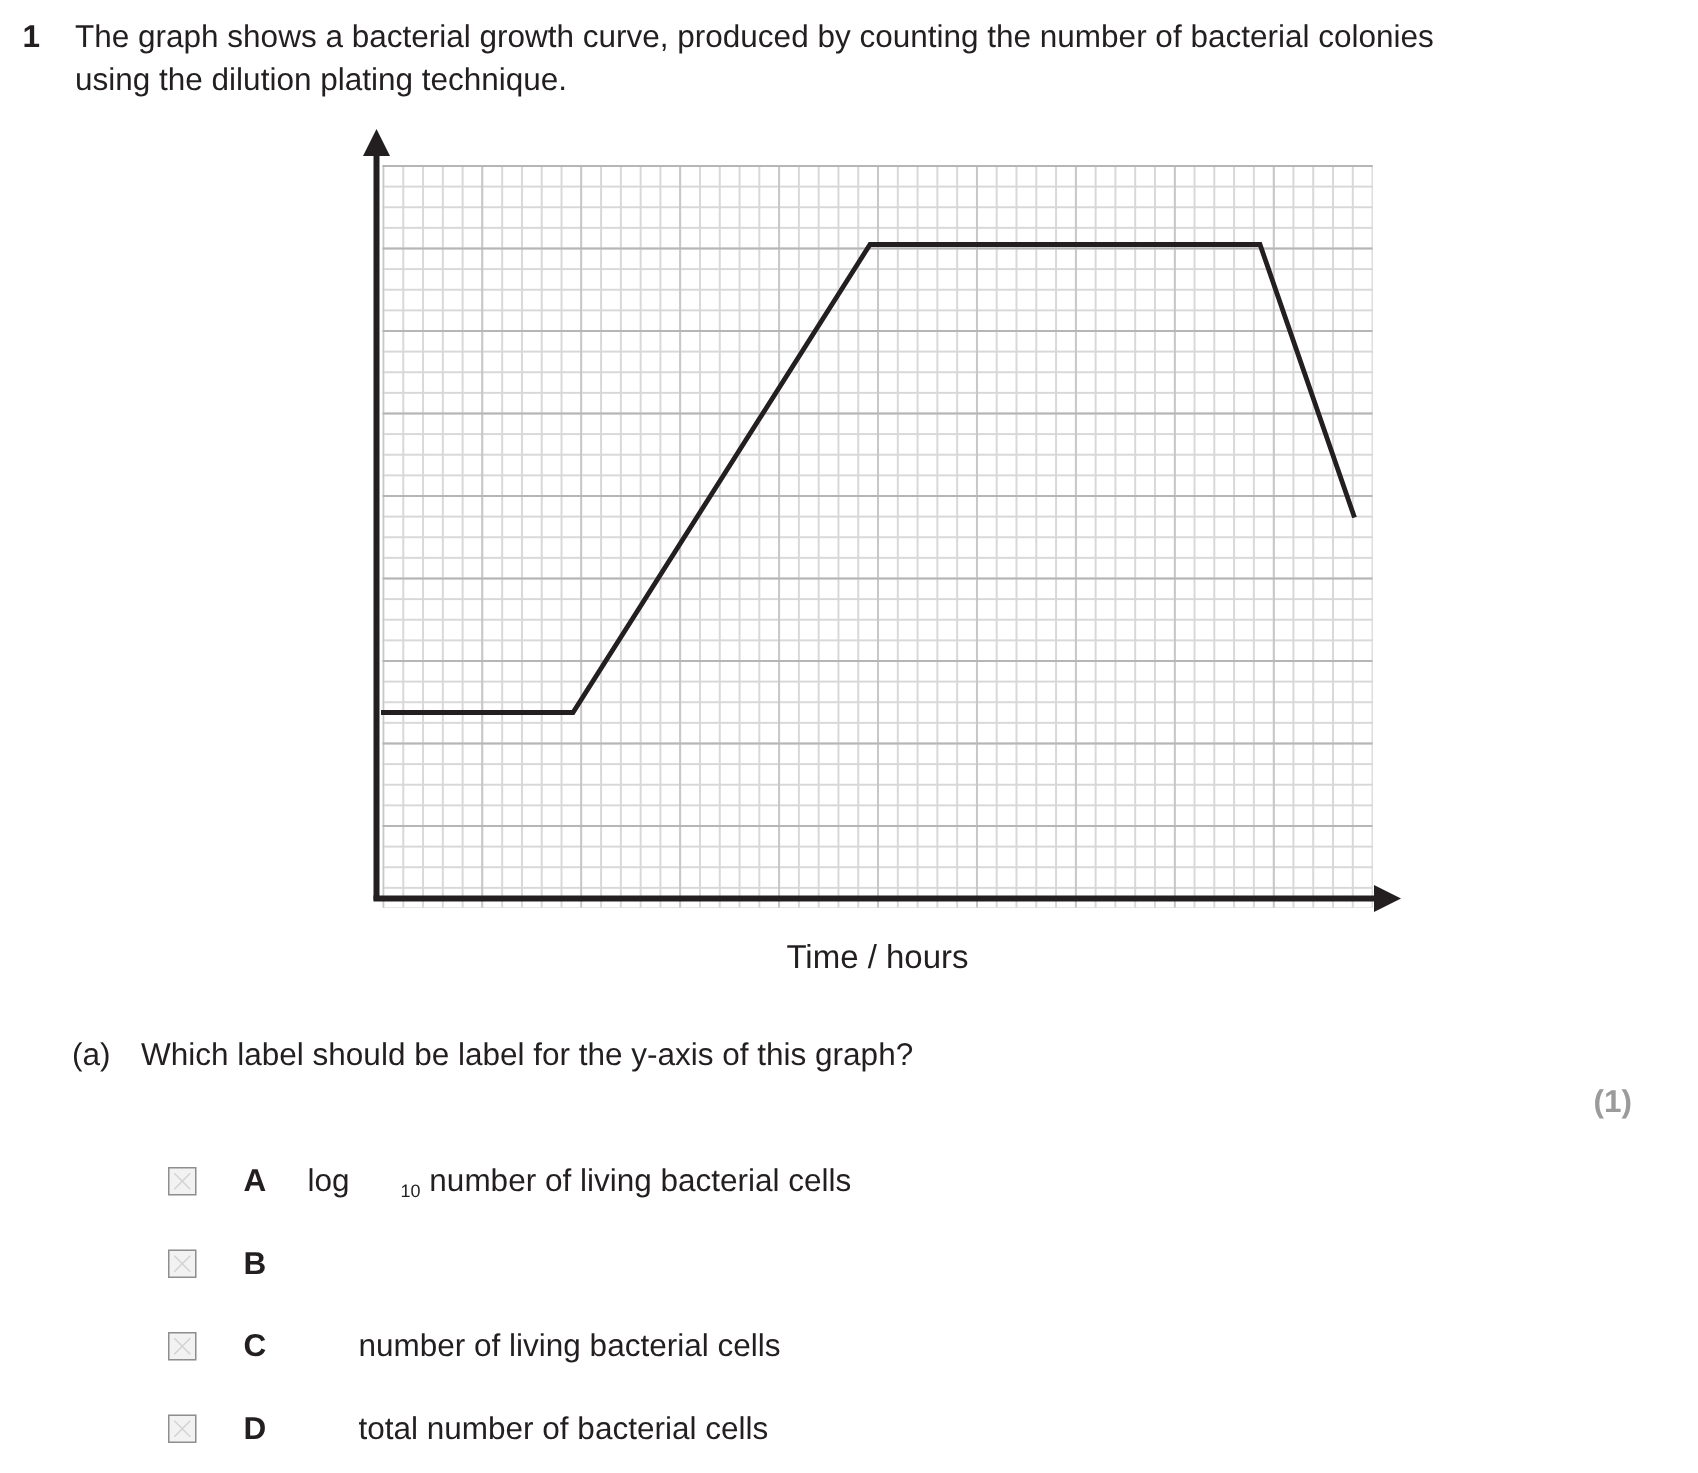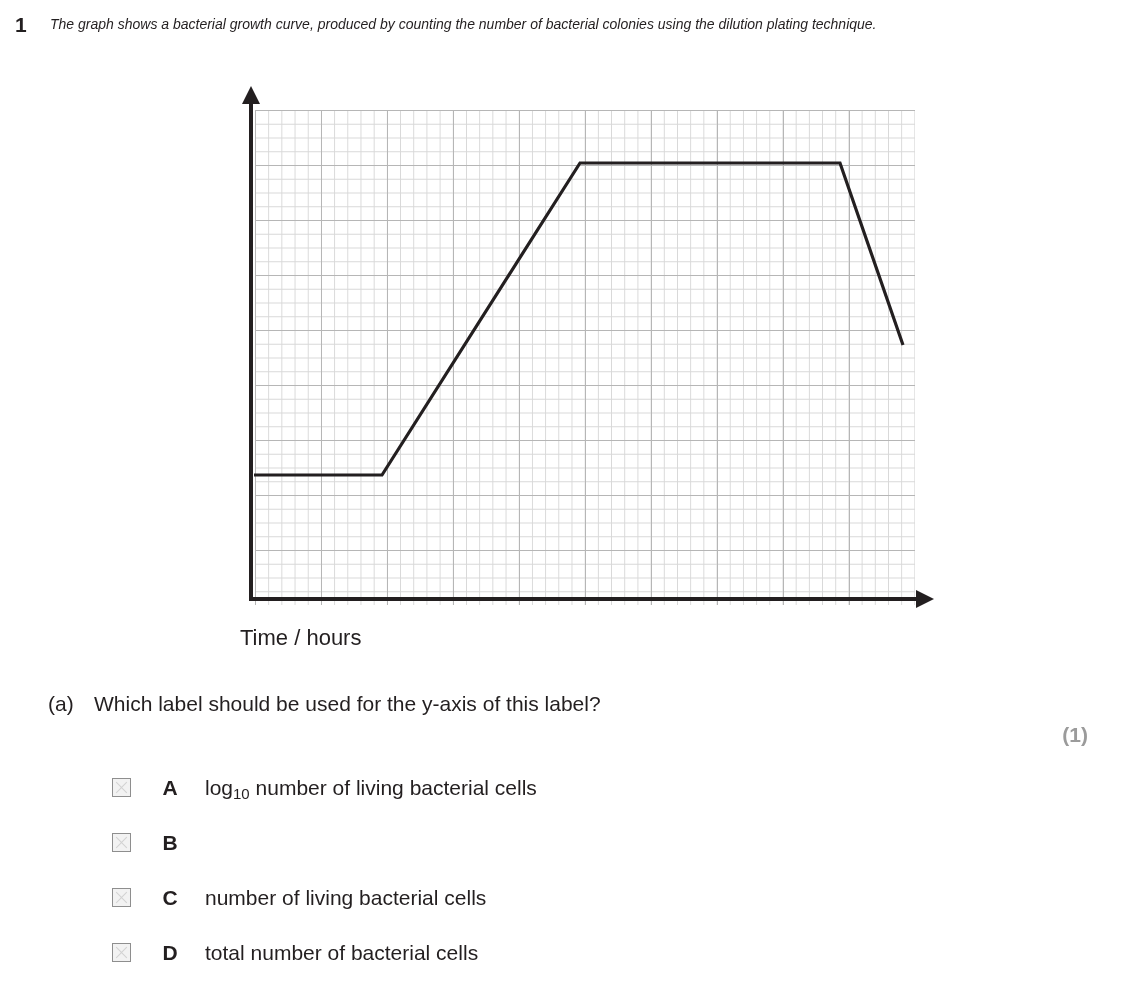--- a/index.html
+++ b/index.html
@@ -29,24 +29,23 @@
     font-weight: bold;
     font-size: 21px;
     line-height: 29px;
     width: 40px;
     flex: 0 0 40px;
     text-align: left;
     padding-left: 5px;
     box-sizing: border-box;
   }
   .q-text {
-    font-size: 14px;
+    font-size: 21px;
     line-height: 29px;
     max-width: 930px;
-    font-style: italic;
   }
 
   
   .graph-wrap {
     position: absolute;
     left: 240px;
     top: 100px;
     width: 700px;
     height: 560px;
   }
@@ -113,20 +112,21 @@
     top: 0;
     width: 700px;
     height: 520px;
     pointer-events: none;
   }
   .x-axis-label {
     position: absolute;
     left: 0;
     top: 525px;
     width: 690px;
+    text-align: center;
     font-size: 22px;
     color: #231f20;
   }
 
   
   .part-a {
     position: absolute;
     left: 48px;
     top: 690px;
     width: 960px;
@@ -193,24 +193,25 @@
     flex: 0 0 38px;
     text-align: center;
     margin-left: 20px;
   }
   .opt-text {
     font-size: 21px;
     margin-left: 16px;
     white-space: nowrap;
   }
   .opt-text sub {
-    font-size: 15px;
+    font-size: 12px;
     vertical-align: baseline;
     position: relative;
     top: 4px;
+    padding-left: 34px;
   }
 </style>
 </head>
 <body>
 
 <div class="q-block">
   <div class="q-number">1</div>
   <div class="q-text">The graph shows a bacterial growth curve, produced by counting the number of bacterial colonies using the dilution plating technique.</div>
 </div>
 
@@ -223,21 +224,21 @@
 
   <svg class="curve" viewBox="0 0 700 520">
     <polyline points="14,375 142,375 340,63 600,63 663,245" fill="none" stroke="#231f20" stroke-width="3.2" stroke-linejoin="miter" stroke-linecap="butt"></polyline>
   </svg>
 
   <div class="x-axis-label">Time / hours</div>
 </div>
 
 <div class="part-a">
   <div class="part-label">(a)</div>
-  <div class="part-text">Which label should be used for the y-axis of this label?</div>
+  <div class="part-text">Which label should be label for the y-axis of this graph?</div>
 </div>
 <div class="marks">(1)</div>
 
 <div class="options">
 
   <div class="option-row">
     <div class="opt-box"></div>
     <div class="opt-letter">A</div>
     <div class="opt-text"><span>log</span><sub>10</sub><span> number of living bacterial cells</span></div>
   </div>

